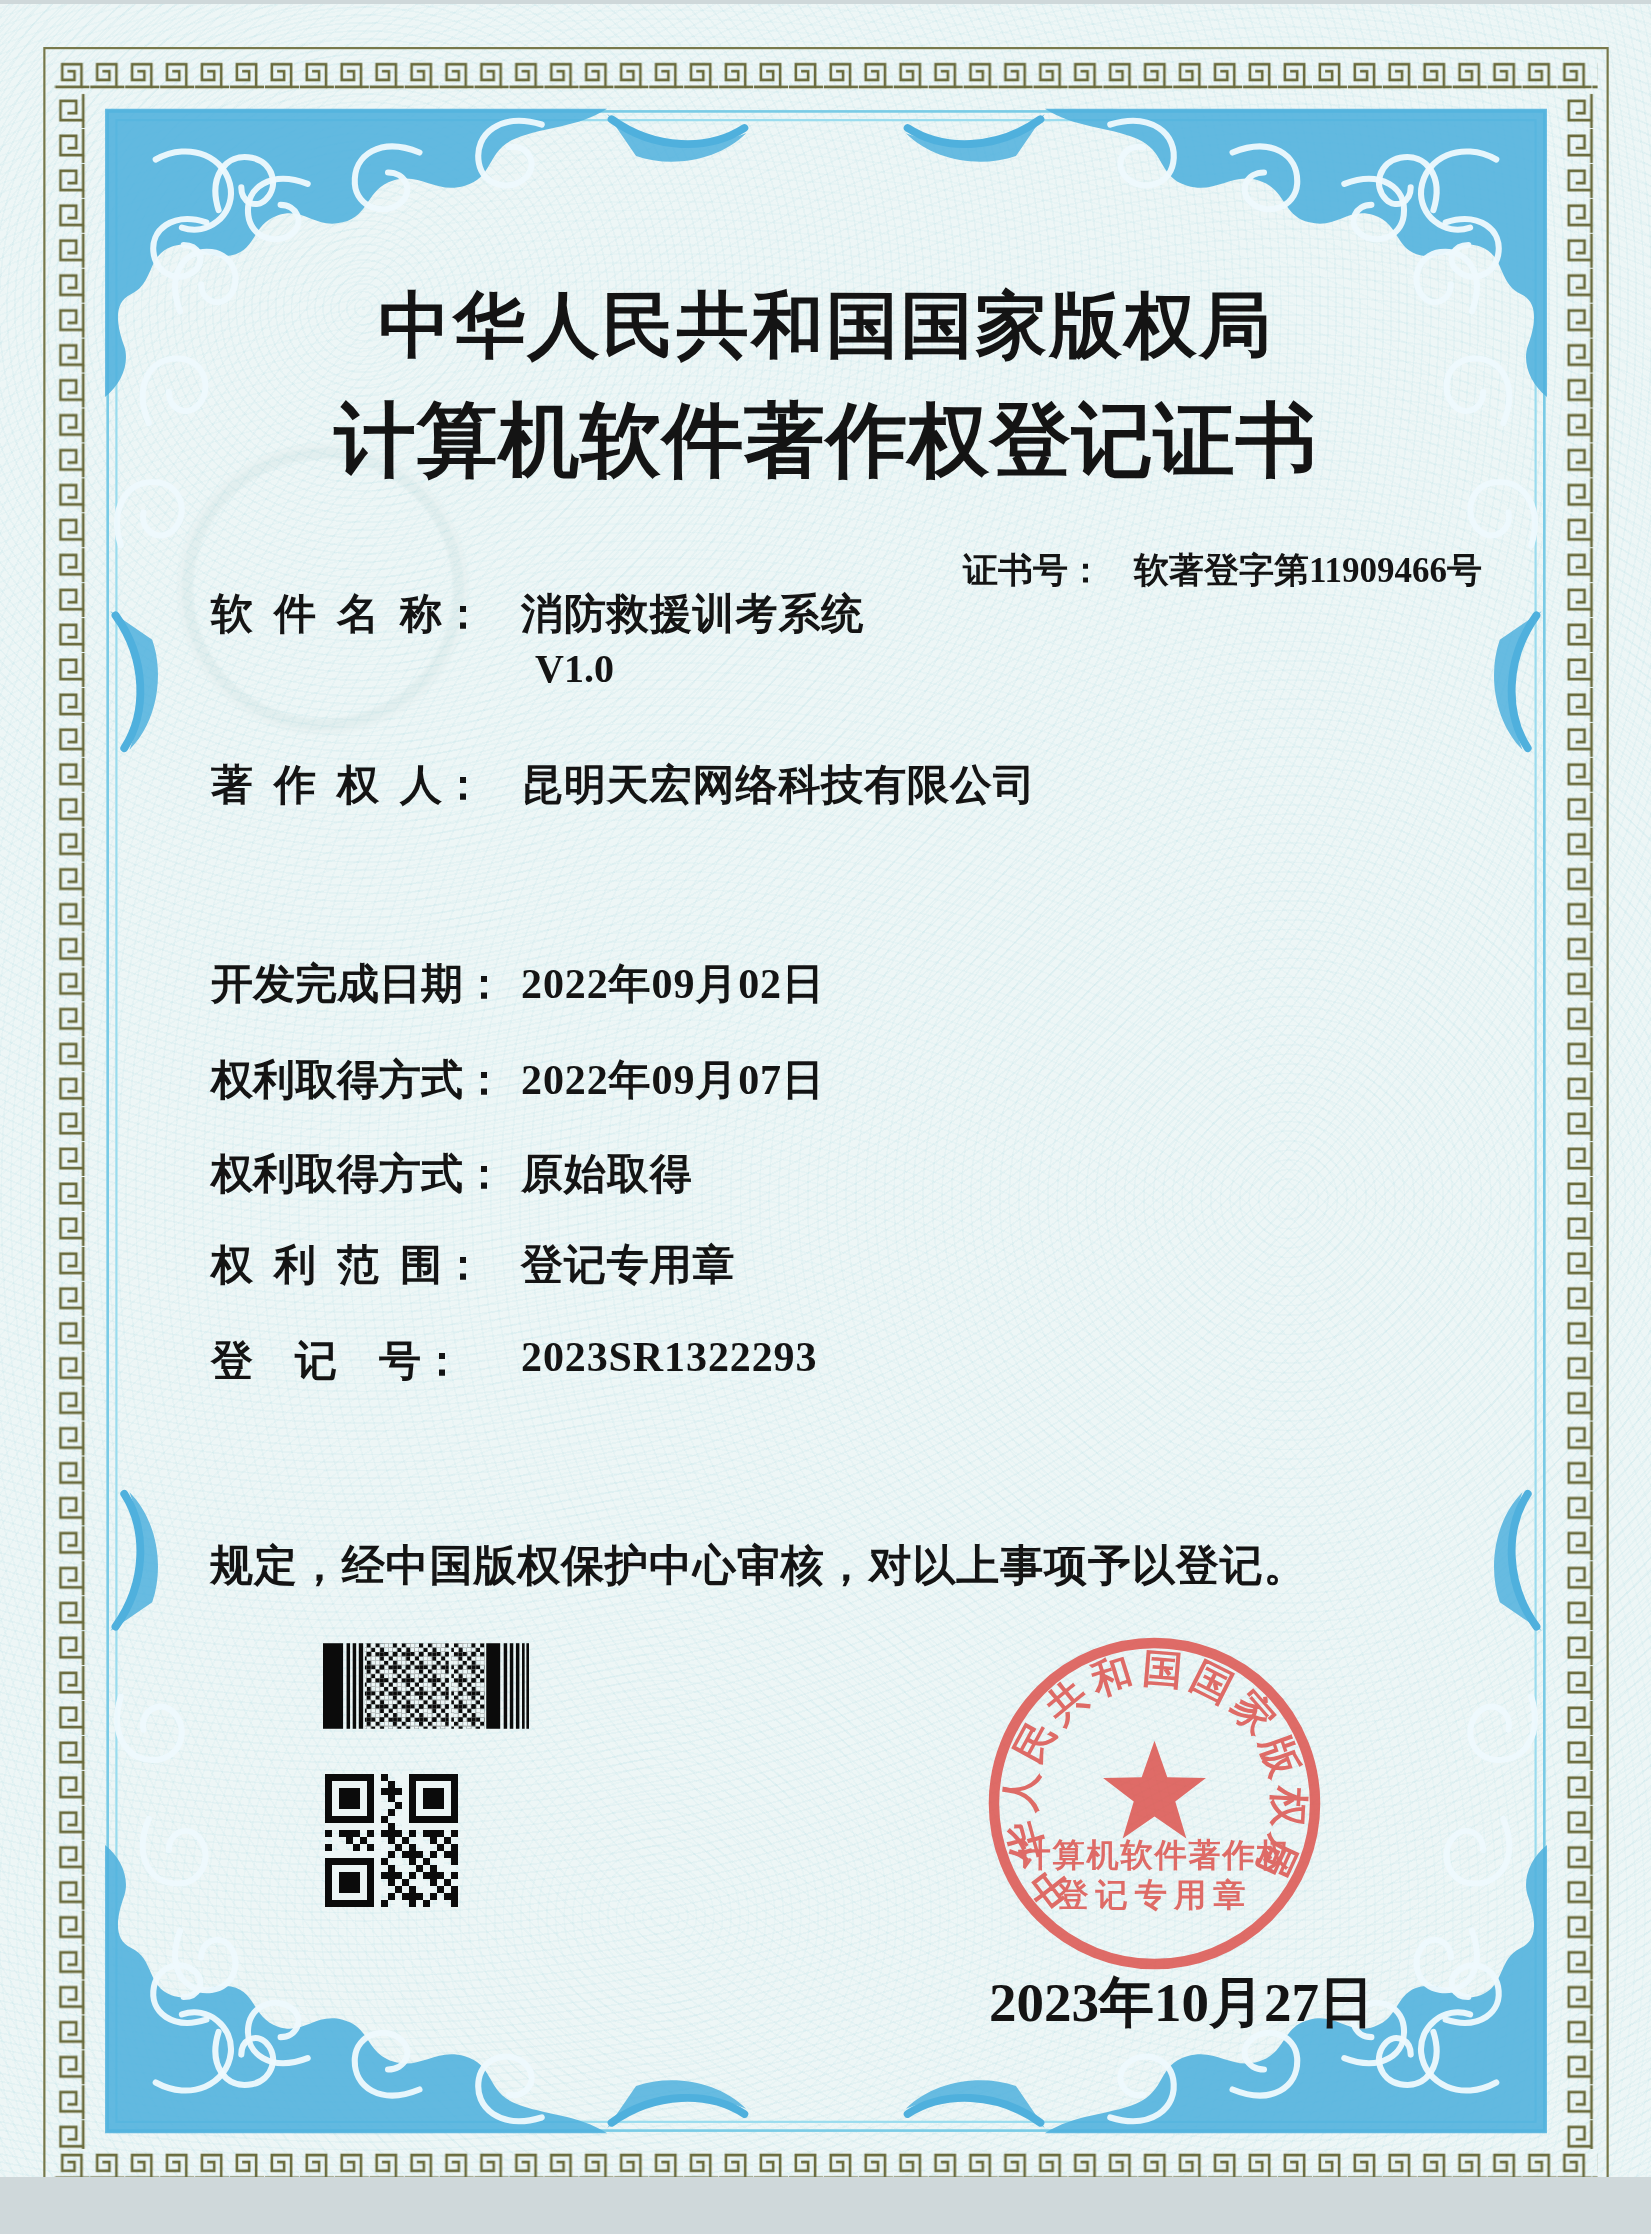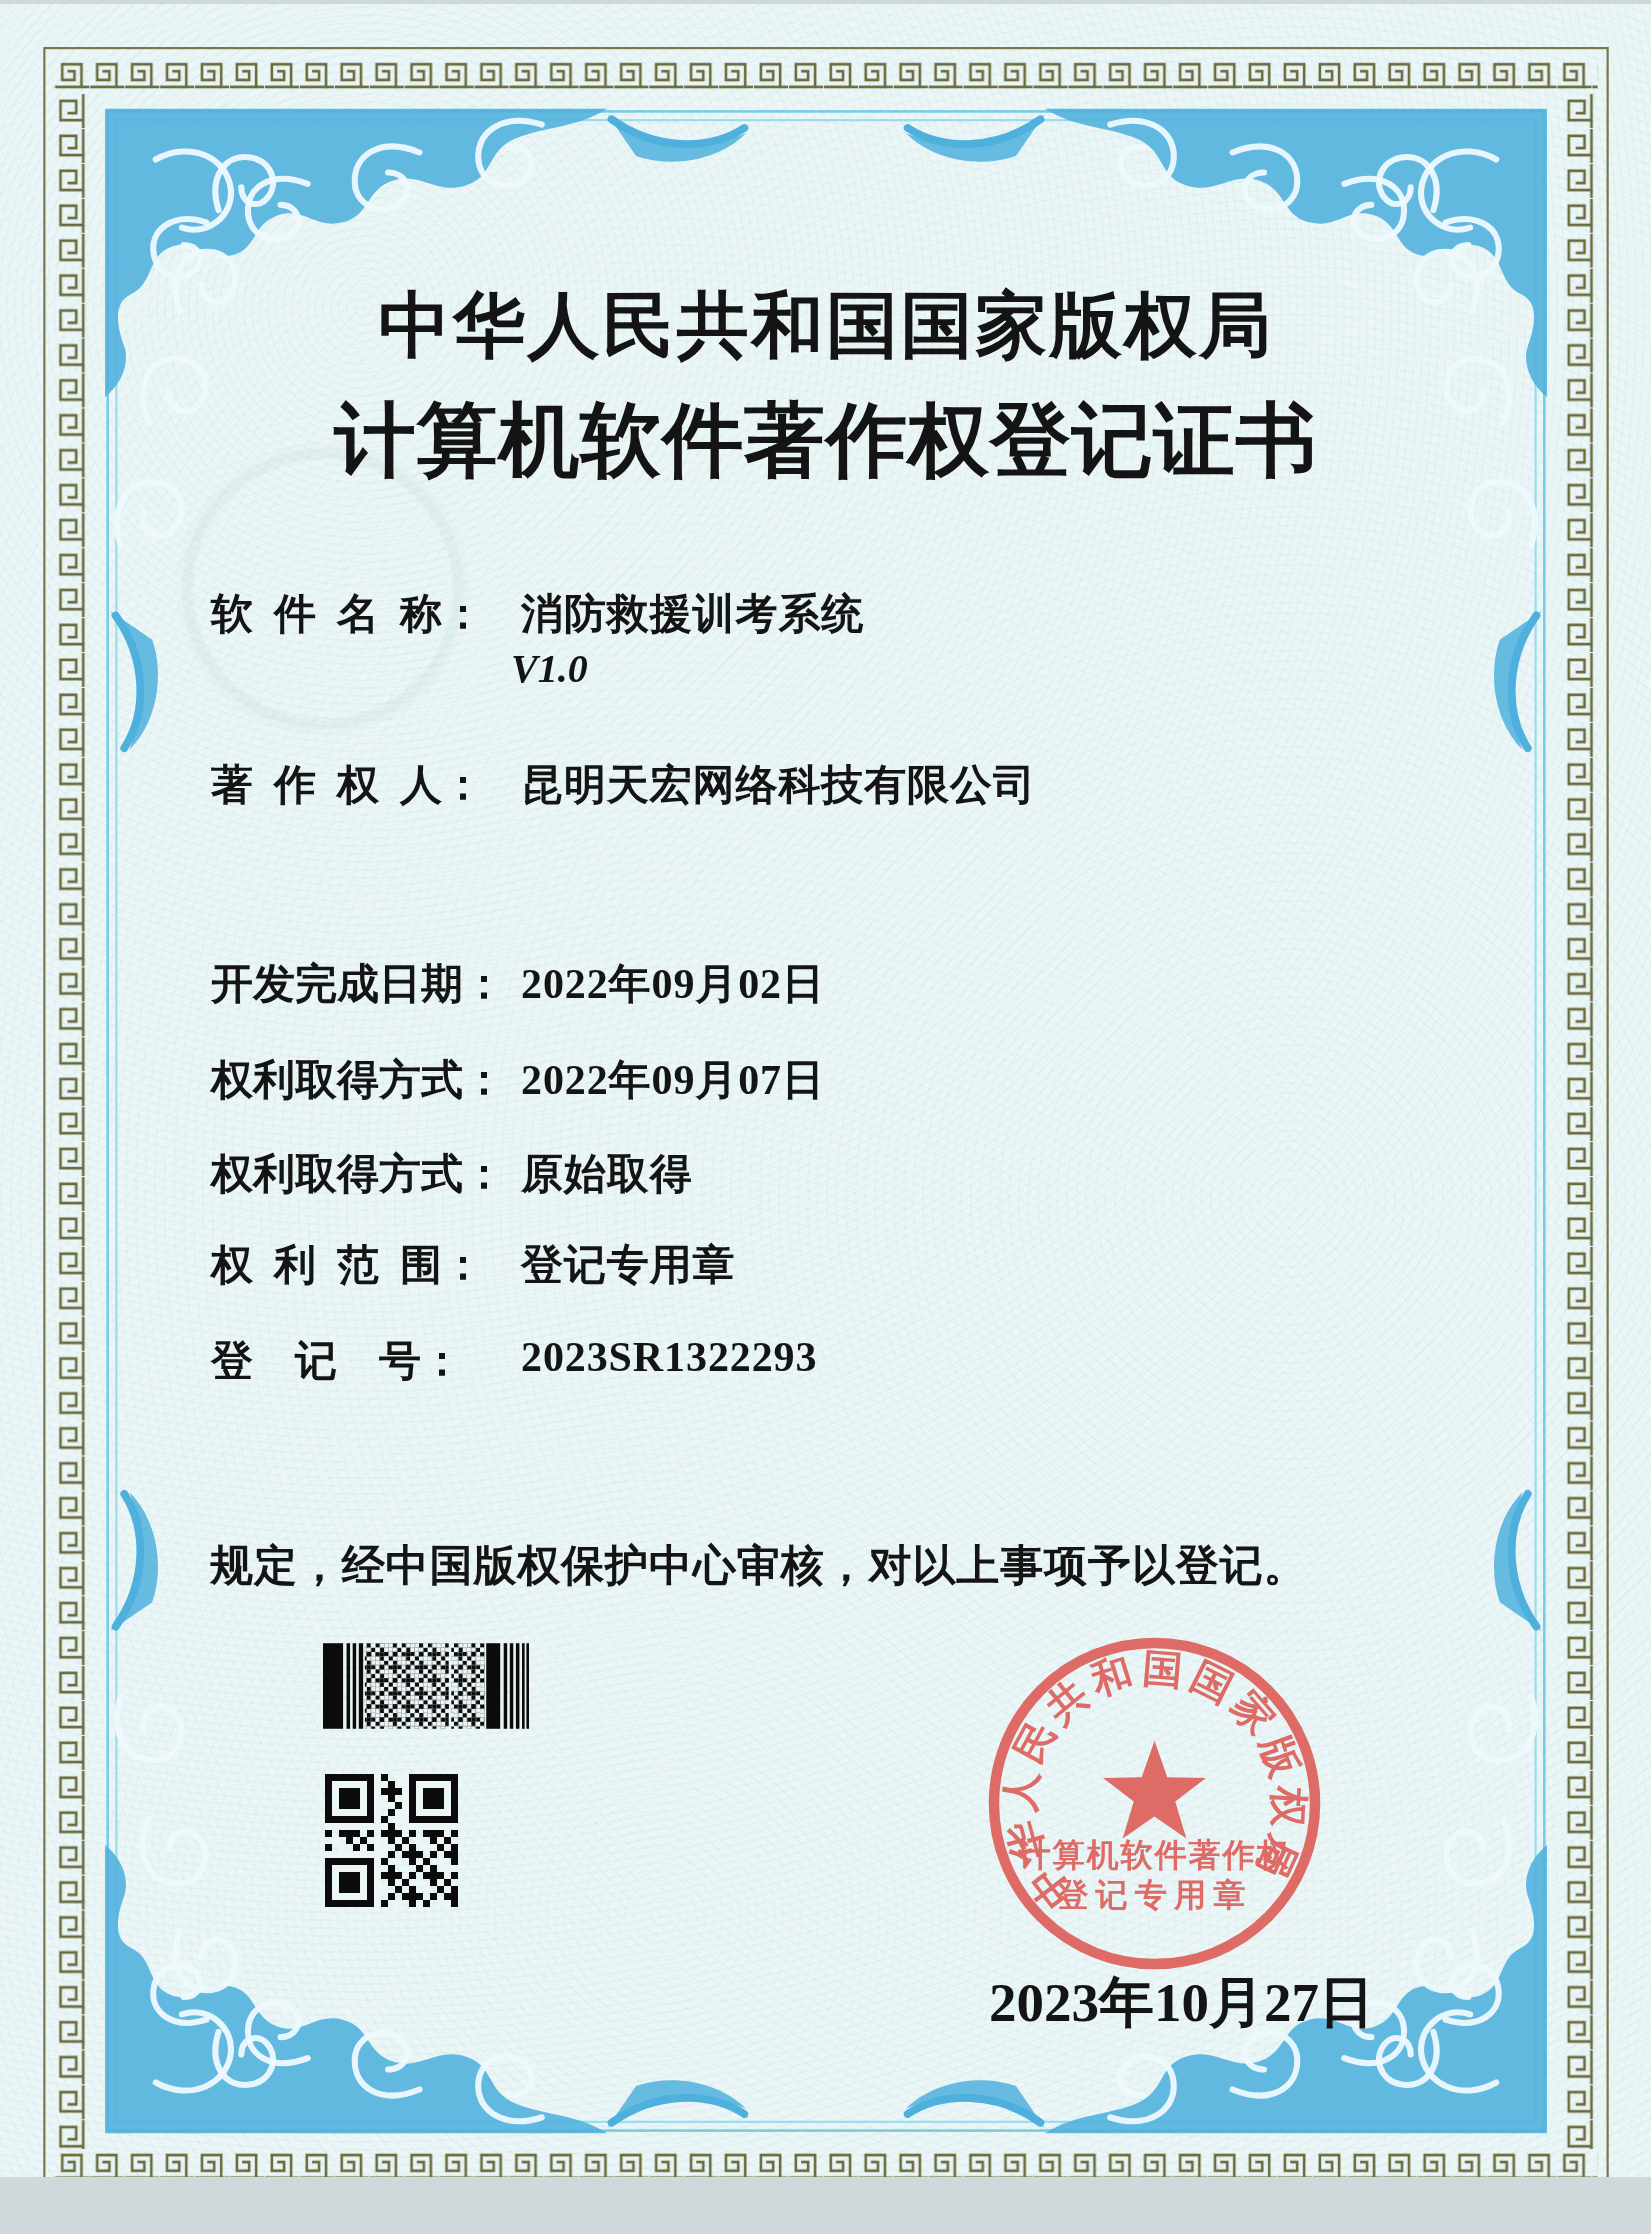--- a/index.html
+++ b/index.html
@@ -34,21 +34,21 @@
   .cert-no{
     top:503px;right:170px;font-size:35px;font-weight:bold;white-space:pre;
   }
   .cert-no .val{margin-left:31px;}
   .frow{font-size:42px;font-weight:bold;white-space:pre;}
   .frow .lbl{position:absolute;left:211px;top:0;}
   .frow .val{position:absolute;left:521px;top:0;letter-spacing:0.9px;}
   .r1{top:582px;} .r1b{top:641px;} .r2{top:753px;}
   .r3{top:952px;} .r4{top:1048px;} .r5{top:1142px;}
   .r6{top:1233px;} .r7{top:1329px;}
-  .vline2{left:511px;font-size:40px;font-weight:bold;font-style:italic;}
+  .vline2{left:535px;font-size:40px;font-weight:bold;}
   .stmt{font-size:43px;font-weight:bold;letter-spacing:0.9px;white-space:nowrap;}
   .stmt1{left:288px;top:1435px;}
   .stmt2{left:210px;top:1533px;}
   .barcode{left:323px;top:1639px;width:206px;height:86px;}
   .qrcode{left:325px;top:1770px;width:133px;height:133px;}
   .seal{left:980px;top:1625px;width:349px;height:349px;opacity:0.92;}
   .issue-date{
     left:989px;top:1962px;width:332px;text-align:center;
     font-size:55px;font-weight:bold;white-space:nowrap;
   }
@@ -115,20 +115,23 @@
     <use href="#cornerOrn" transform="translate(1771,120) scale(-1,1)"></use>
     <use href="#cornerOrn" transform="translate(120,2438) scale(1,-1)"></use>
     <use href="#cornerOrn" transform="translate(1771,2438) scale(-1,-1)"></use>
   </svg>
 
   <div class="abs watermark"></div>
 
   <div class="abs authority">中华人民共和国国家版权局</div>
   <div class="abs main-title">计算机软件著作权登记证书</div>
 
+  <div class="abs cert-no">
+    <span>证书号：</span><span class="val">软著登字第11909466号</span>
+  </div>
 
   <div class="abs frow r1">
     <span class="lbl">软  件  名  称：</span>
     <span class="val">消防救援训考系统</span>
   </div>
   <div class="abs vline2 r1b">V1.0</div>
 
   <div class="abs frow r2">
     <span class="lbl">著  作  权  人：</span>
     <span class="val">昆明天宏网络科技有限公司</span>

